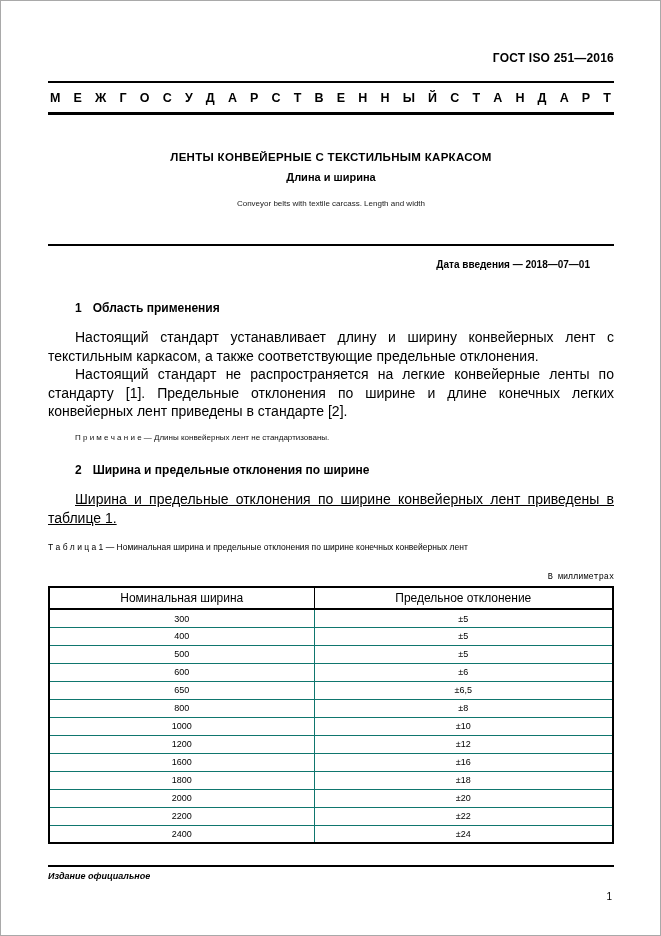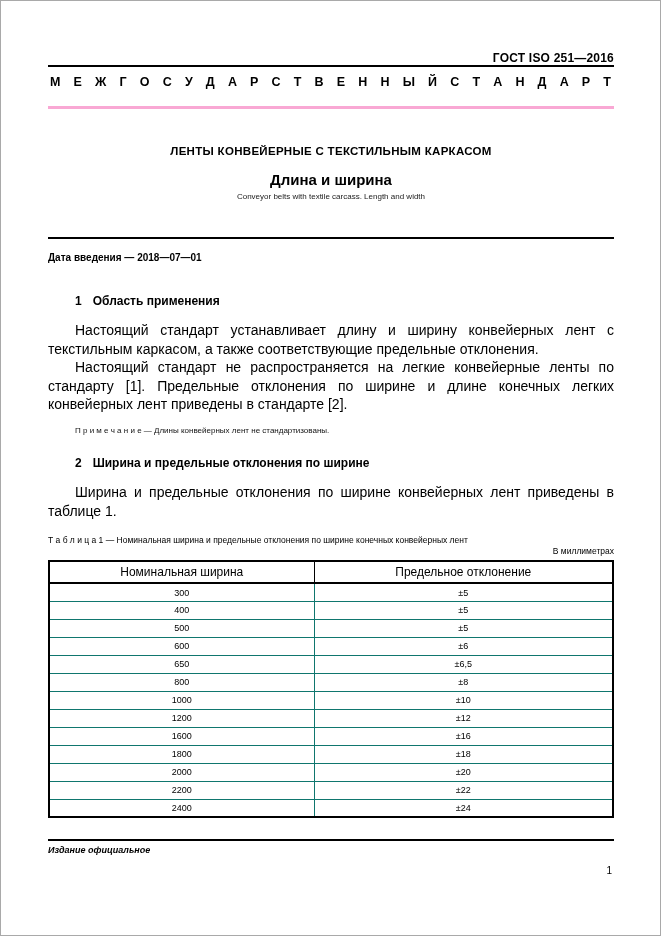--- a/index.html
+++ b/index.html
@@ -18,39 +18,41 @@
     overflow: hidden;
     position: relative;
   }
   .doc-number {
     text-align: right;
     font-size: 12px;
     font-weight: bold;
     letter-spacing: 0.2px;
   }
   .banner {
+    margin-top: 16px;
     border-top: 2px solid #000;
-    border-bottom: 3px solid #f9a8d4;
-    padding: 8px 2px 17px 2px;
+    border-bottom: 3px solid #000000;
+    padding: 8px 2px 7px 2px;
   }
   .banner-text {
     font-size: 12.5px;
     font-weight: bold;
     text-align: justify;
     text-align-last: justify;
     white-space: nowrap;
     letter-spacing: 1px;
   }
   .title-block { margin-top: 36px; text-align: center; }
   .doc-title { font-size: 11.5px; font-weight: bold; letter-spacing: 0.3px; }
-  .doc-subtitle { margin-top: 14px; font-size: 15px; font-weight: bold; }
-  .doc-title-en { margin-top: 4px; font-size: 8px; color: #1a1a1a; }
+  .doc-subtitle { margin-top: 8px; font-size: 11px; font-weight: bold; }
+  .doc-title-en { margin-top: 16px; font-size: 8px; color: #1a1a1a; }
   .mid-rule { margin-top: 36px; border-top: 2px solid #000; height: 0; }
   .effective-date {
     margin-top: 13px;
+    text-align: right;
     padding-right: 24px;
     font-size: 10px;
     font-weight: bold;
   }
   .section-heading {
     font-size: 12px;
     font-weight: bold;
     padding-left: 27px;
     margin-bottom: 13px;
   }
@@ -62,30 +64,31 @@
     line-height: 1.33;
     text-indent: 27px;
     text-align: justify;
   }
   .note {
     margin-top: 12px;
     font-size: 8px;
     padding-left: 27px;
     color: #111;
   }
-  .sec2-para { margin-bottom: 0; }
+  .sec2-para { margin-bottom: 0; text-decoration: underline; }
   .table-caption {
     margin-top: 15px;
     font-size: 8.5px;
   }
   .units-note {
-    margin-top: 1px;
+    margin-top: 20px;
     margin-bottom: 4px;
     text-align: right;
     font-size: 8.5px;
+    font-family: Liberation Mono, monospace;
   }
   table.spec-table {
     width: 100%;
     border-collapse: collapse;
     border: 2px solid #000;
   }
   table.spec-table th {
     border: 1px solid #000;
     border-bottom: 2px solid #000;
     font-weight: normal;

